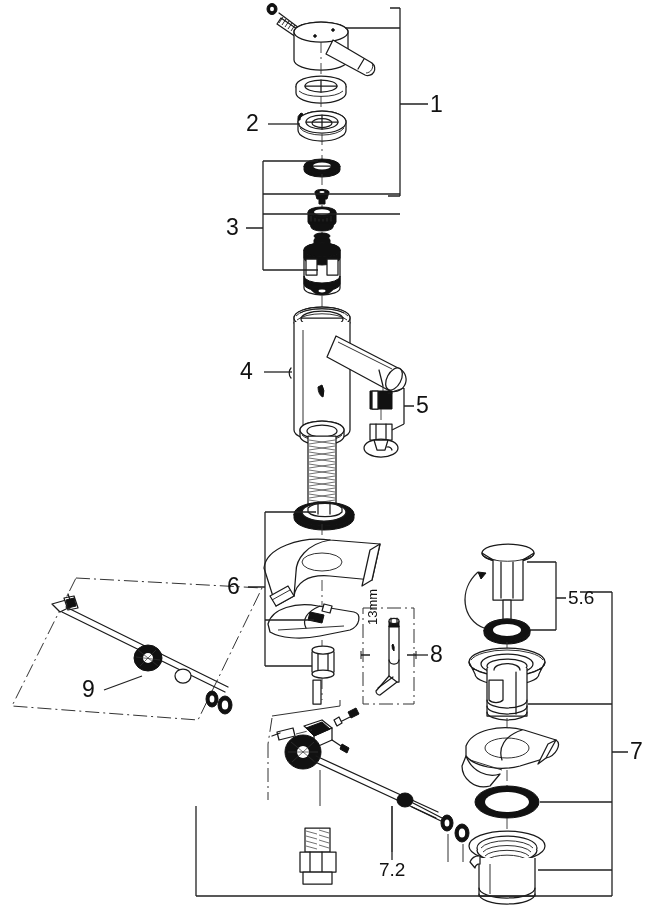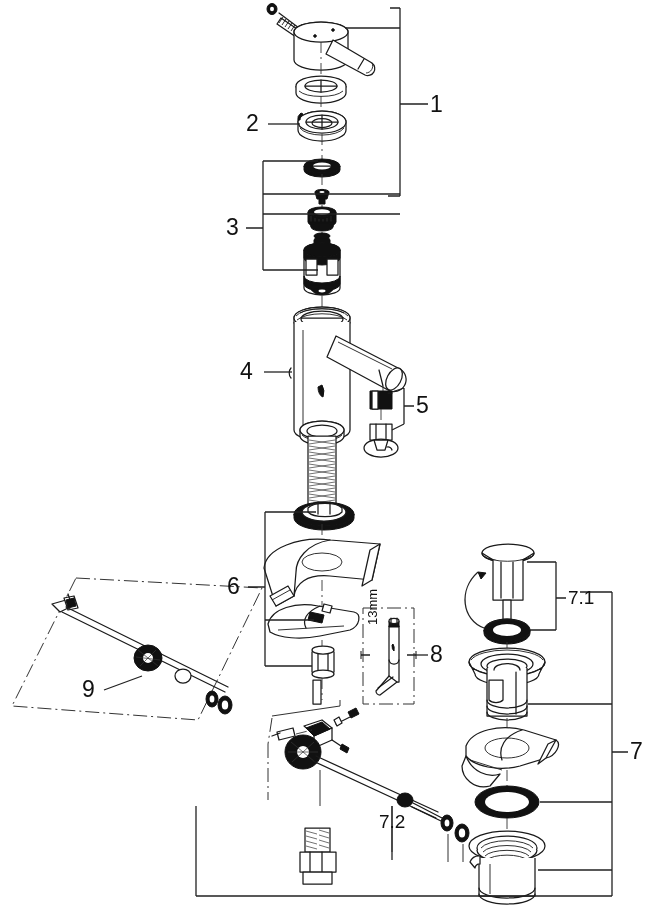--- a/index.html
+++ b/index.html
@@ -428,23 +428,23 @@
 <div class="lbl" style="left:226px;top:216px;">3</div>
 
 <div class="lbl" style="left:240px;top:360px;">4</div>
 
 <div class="lbl" style="left:416px;top:394px;">5</div>
 
 <div class="lbl" style="left:227px;top:575px;">6</div>
 
 <div class="lbl" style="left:630px;top:740px;">7</div>
 
-<div class="lbl sub" style="left:568px;top:588px;">7.1</div>
-
-<div class="lbl sub" style="left:379px;top:812px;">7.2</div>
+<div class="lbl sub" style="left:568px;top:588px;">5.6</div>
+
+<div class="lbl sub" style="left:379px;top:860px;">7.2</div>
 
 <div class="lbl" style="left:430px;top:643px;">8</div>
 
 <div class="lbl" style="left:82px;top:678px;">9</div>
 
 <div class="lbl dim" style="left:366px;top:625px;transform:rotate(-90deg);transform-origin:left top;">13mm</div>
 
 </div>
 
 </body></html>

